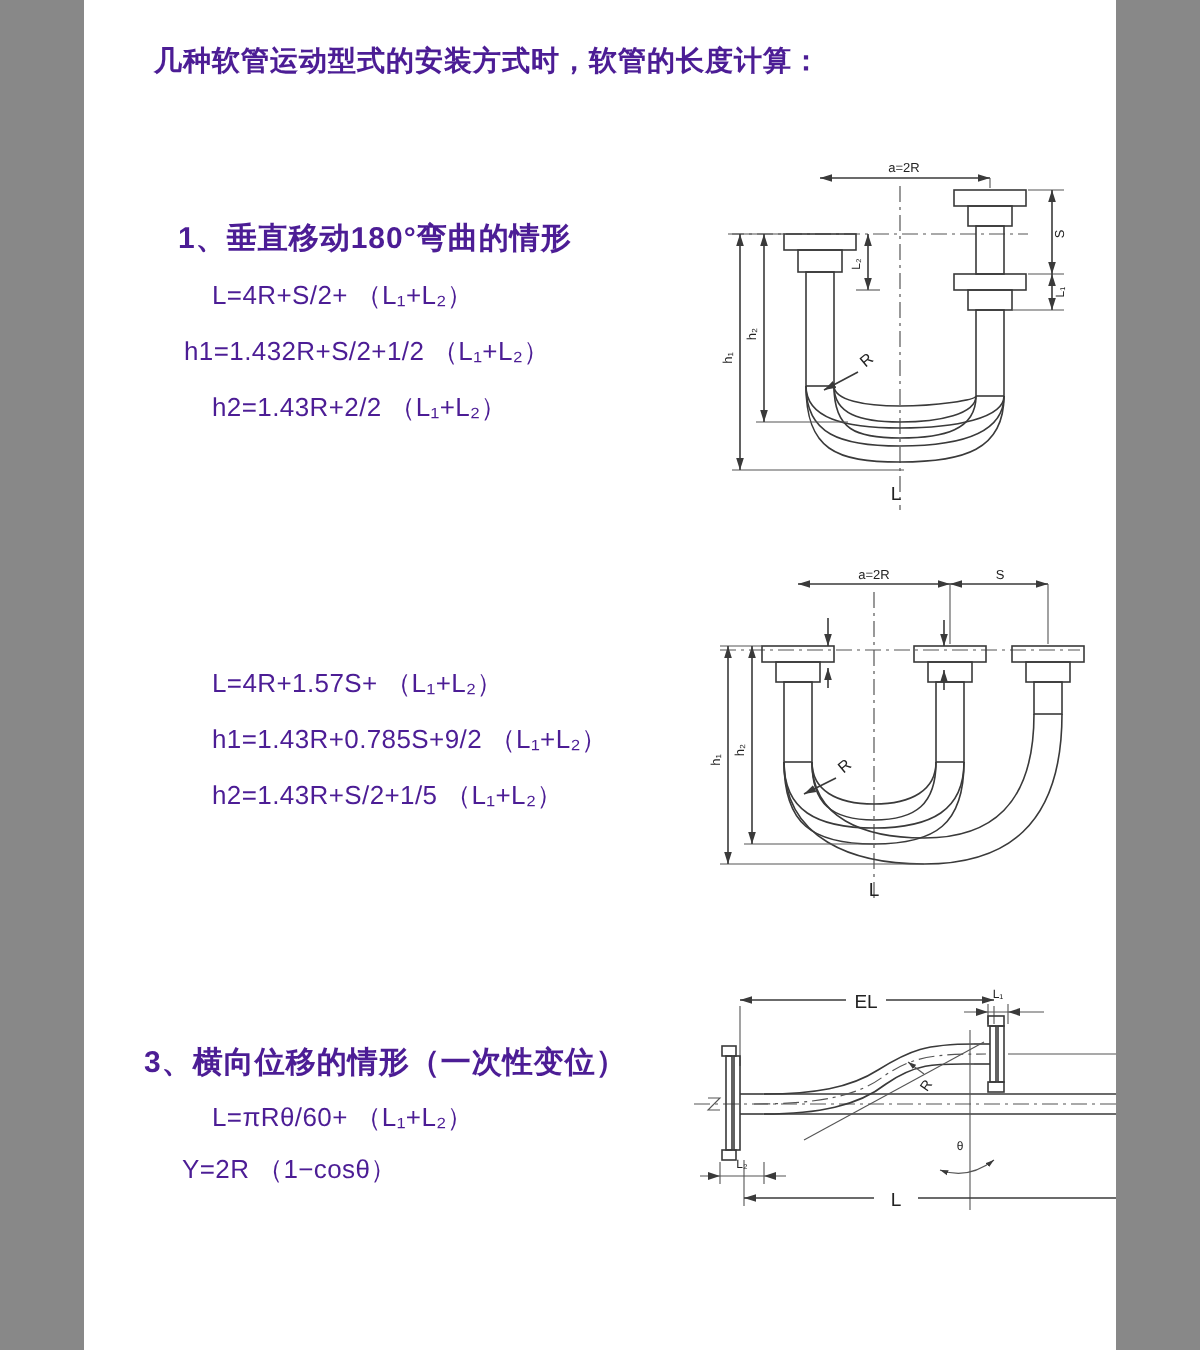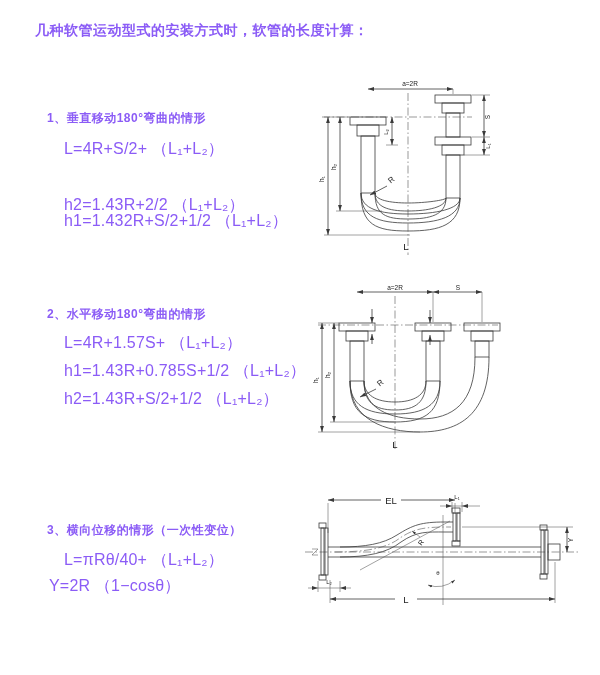--- a/index.html
+++ b/index.html
@@ -1,26 +1,26 @@
 <!DOCTYPE html>
 <html><head>
 <meta charset="utf-8">
 <style>
   html,body{margin:0;padding:0;background:#888;}
   .page{
-    position:relative;width:600px;height:675px;background:#ffffff;
-    font-family:"Liberation Sans","DejaVu Sans",sans-serif;color:#8b5cf6;
+    position:relative;width:516px;height:675px;background:#ffffff;
+    font-family:"Liberation Sans","DejaVu Sans",sans-serif;color:#4c1d95;
     overflow:hidden;margin:0 auto;
   }
   .title{position:absolute;left:35px;top:22px;font-size:14px;font-weight:bold;letter-spacing:.5px;}
-  .sec-head{position:absolute;font-size:12px;font-weight:bold;letter-spacing:.5px;}
-  .formula{position:absolute;font-size:16px;letter-spacing:.2px;}
-  .h1s{left:47px;top:110px;} .f1a{left:64px;top:139px;} .f1b{left:64px;top:167px;margin-top:44px;} .f1c{left:64px;top:195px;}
+  .sec-head{position:absolute;font-size:15px;font-weight:bold;letter-spacing:.5px;}
+  .formula{position:absolute;font-size:13px;letter-spacing:.2px;}
+  .h1s{left:47px;top:110px;} .f1a{left:64px;top:139px;} .f1b{left:50px;top:167px;} .f1c{left:64px;top:195px;}
   .h2s{left:47px;top:306px;} .f2a{left:64px;top:333px;} .f2b{left:64px;top:361px;} .f2c{left:64px;top:389px;}
-  .h3s{left:47px;top:522px;text-align:right;} .f3a{left:64px;top:550px;} .f3b{left:49px;top:576px;} .f3c{left:64px;top:602px;}
+  .h3s{left:30px;top:522px;text-align:right;} .f3a{left:64px;top:550px;} .f3b{left:49px;top:576px;} .f3c{left:64px;top:602px;}
   .dia{position:absolute;}
   .d1{left:300px;top:75px;}
   .d2{left:300px;top:282px;}
   .d3{left:295px;top:485px;}
   svg{display:block;}
   svg line,svg path,svg rect,svg polyline{stroke:#3a3a3a;fill:none;stroke-width:.8;}
   svg .thick{stroke-width:.95;}
   svg .cl{stroke-dasharray:8 2.5 1.5 2.5;stroke-width:.6;stroke:#555;}
   svg .ext{stroke-width:.55;stroke:#555;}
   svg text{fill:#222;stroke:none;font-family:"Liberation Sans","DejaVu Sans",sans-serif;}
@@ -35,27 +35,26 @@
 
 <div class="page">
 
   <div class="title">几种软管运动型式的安装方式时，软管的长度计算：</div>
 
   <div class="sec-head h1s">1、垂直移动180°弯曲的情形</div>
   <div class="formula f1a">L=4R+S/2+ （L₁+L₂）</div>
   <div class="formula f1b">h1=1.432R+S/2+1/2 （L₁+L₂）</div>
   <div class="formula f1c">h2=1.43R+2/2 （L₁+L₂）</div>
 
-  <div class="sec-head h2s">2、水平移动180°弯曲的情形</div>
   <div class="formula f2a">L=4R+1.57S+ （L₁+L₂）</div>
-  <div class="formula f2b">h1=1.43R+0.785S+1/2 （L₁+L₂）</div>
-  <div class="formula f2c">h2=1.43R+S/2+1/2 （L₁+L₂）</div>
+  <div class="formula f2b">h1=1.43R+0.785S+9/2 （L₁+L₂）</div>
+  <div class="formula f2c">h2=1.43R+S/2+1/5 （L₁+L₂）</div>
 
   <div class="sec-head h3s">3、横向位移的情形（一次性变位）</div>
-  <div class="formula f3a">L=πRθ/40+ （L₁+L₂）</div>
+  <div class="formula f3a">L=πRθ/60+ （L₁+L₂）</div>
   <div class="formula f3b">Y=2R （1−cosθ）</div>
 
   <div class="dia d1">
   <svg width="300" height="185" viewBox="0 0 300 185">
     <defs>
       <marker id="arr1" markerWidth="8" markerHeight="6" refX="7.5" refY="3" orient="auto-start-reverse">
         <path class="arrfill" d="M0,0.6 L7.5,3 L0,5.4 z"></path>
       </marker>
       <pattern id="hatchA" patternUnits="userSpaceOnUse" width="3.4" height="3.4">
         <path d="M0,3.4 L3.4,0 M0,0 L3.4,3.4" stroke="#666" stroke-width="0.45"></path>

